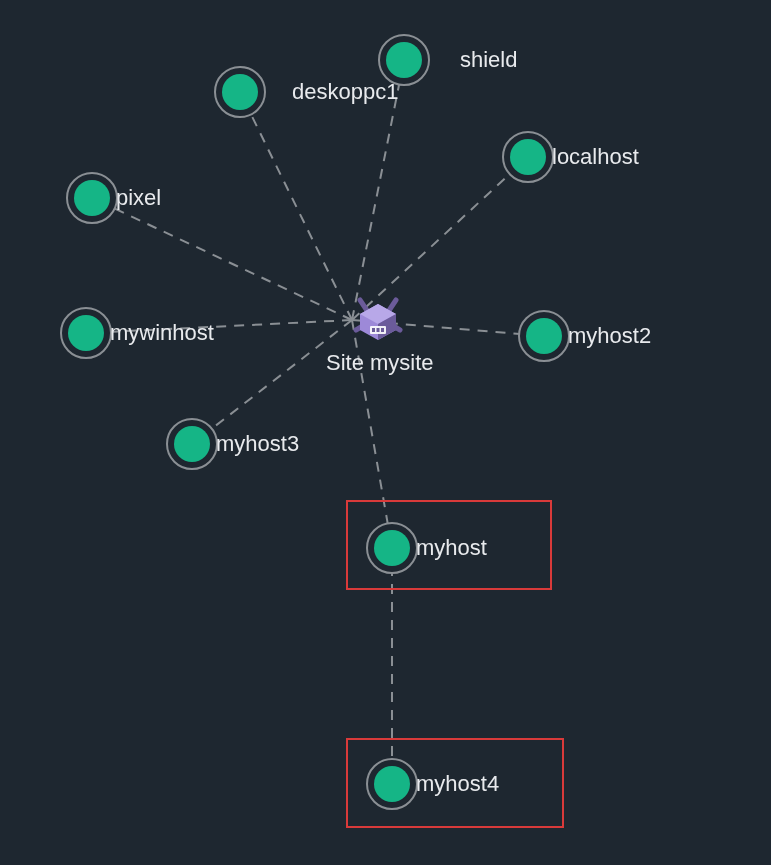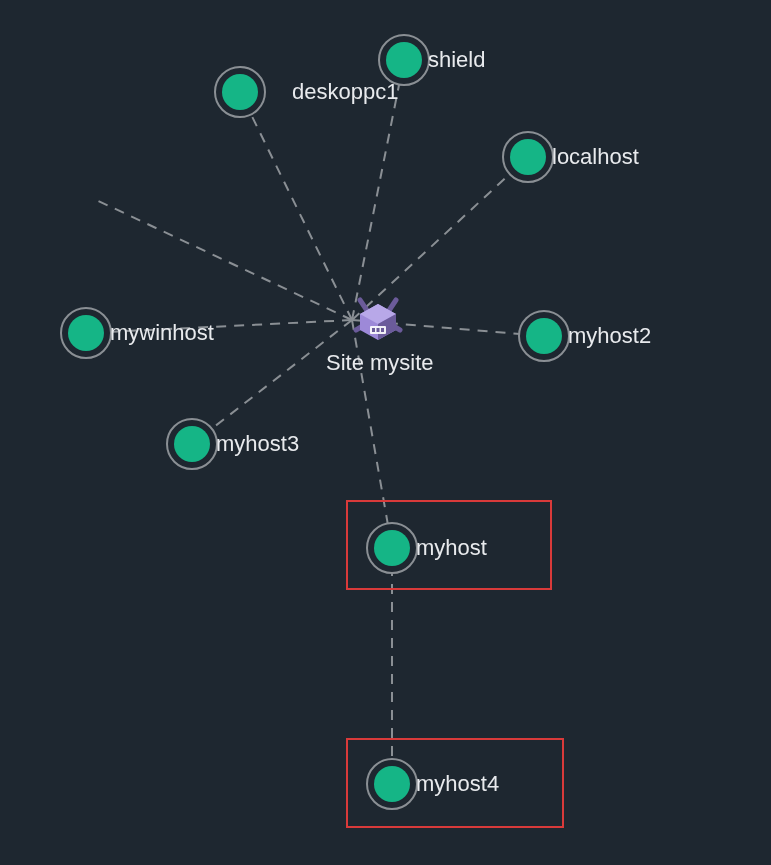--- a/index.html
+++ b/index.html
@@ -108,37 +108,43 @@
         <polygon points="30,14 48,24 30,34 12,24" fill="#b8a8e8"></polygon>
         <polygon points="30,34 48,24 48,40 30,50" fill="#6b5b9a"></polygon>
         <rect x="22" y="36" width="16" height="8" rx="1" fill="#ffffff" opacity="0.9"></rect>
         <rect x="24" y="38" width="3" height="4" fill="#6b5b9a"></rect>
         <rect x="28.5" y="38" width="3" height="4" fill="#6b5b9a"></rect>
         <rect x="33" y="38" width="3" height="4" fill="#6b5b9a"></rect>
       </g>
     </svg></div>
       <span class="center-label">Site mysite</span>
     </div>
-    <div class="node" style="left: 404px; top: 60px;">
+    <div class="node" style="left: 404px; top: 60px; gap: 32px;">
       <div class="node-circle">
         <div class="node-inner"></div>
       </div>
       <span class="node-label">shield</span>
     </div>
     <div class="node" style="left: 240px; top: 92px; gap: 28px;">
       <div class="node-circle">
         <div class="node-inner"></div>
       </div>
       <span class="node-label">deskoppc1</span>
     </div>
     <div class="node" style="left: 528px; top: 157px;">
       <div class="node-circle">
         <div class="node-inner"></div>
       </div>
       <span class="node-label">localhost</span>
+    </div>
+    <div class="node" style="left: 92px; top: 198px;">
+      <div class="node-circle">
+        <div class="node-inner"></div>
+      </div>
+      <span class="node-label">pixel</span>
     </div>
     <div class="node" style="left: 86px; top: 333px;">
       <div class="node-circle">
         <div class="node-inner"></div>
       </div>
       <span class="node-label">mywinhost</span>
     </div>
     <div class="node" style="left: 544px; top: 336px;">
       <div class="node-circle">
         <div class="node-inner"></div>

